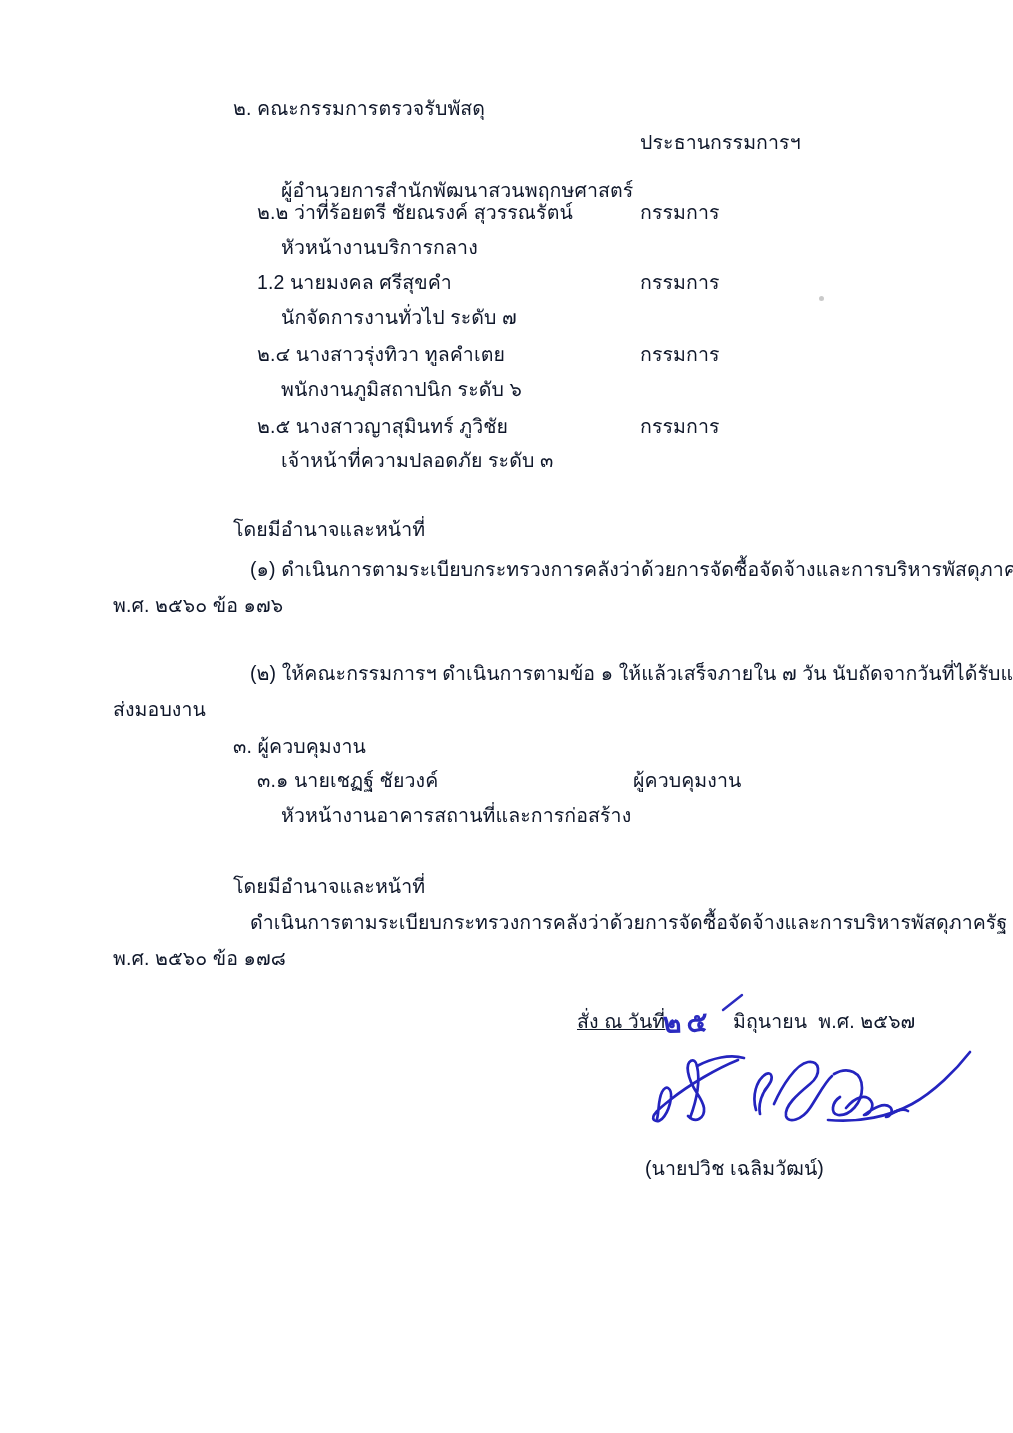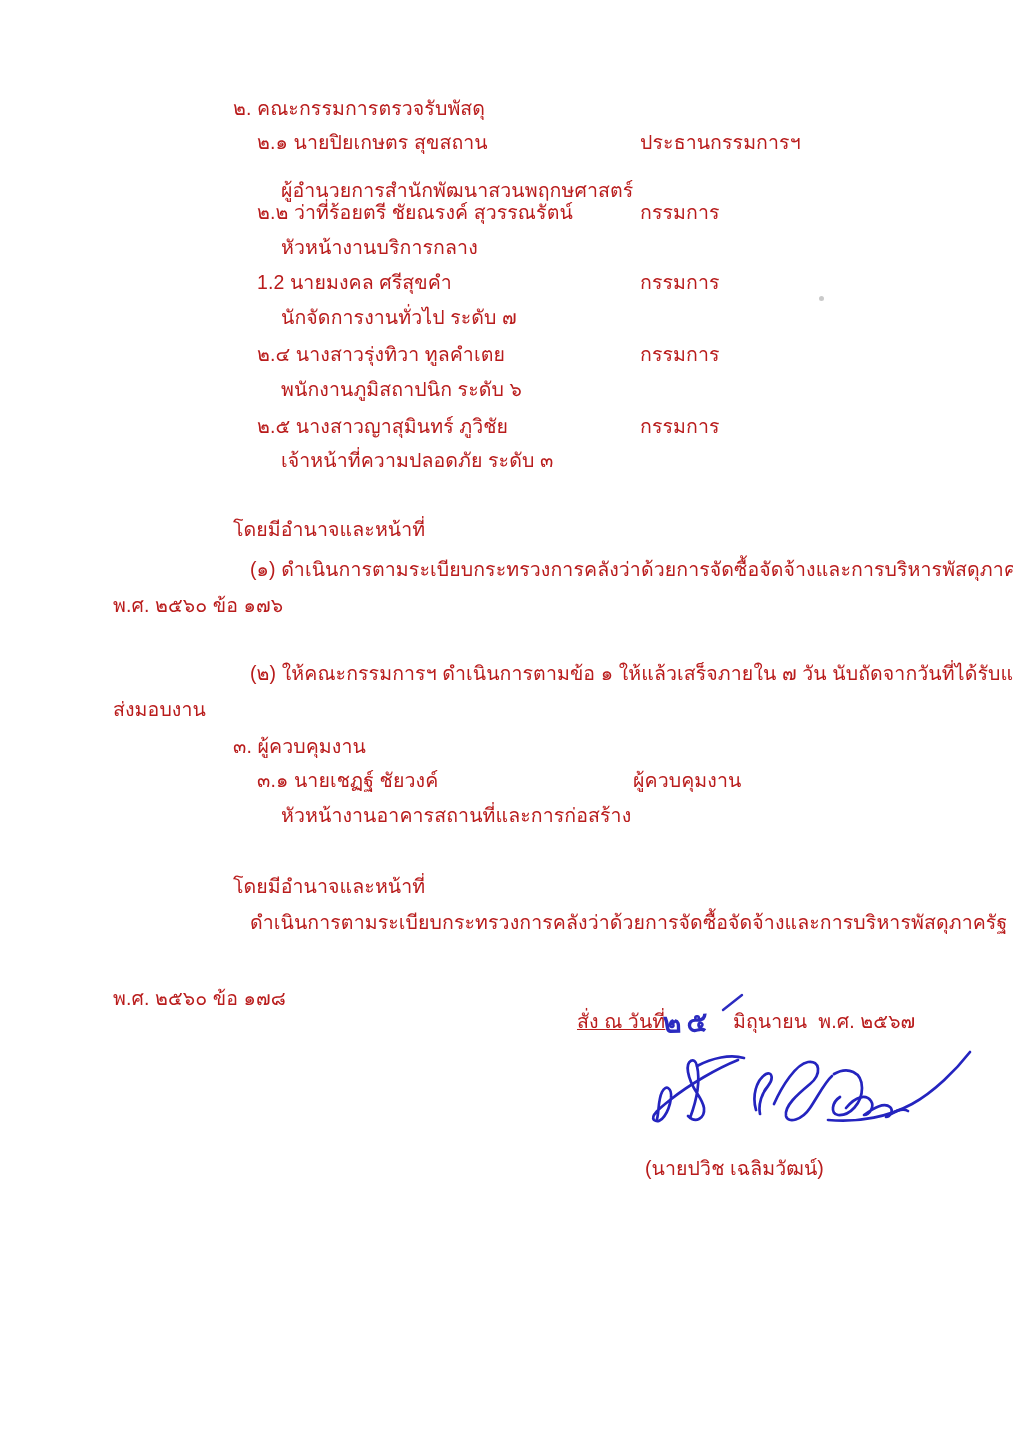--- a/index.html
+++ b/index.html
@@ -10,21 +10,21 @@
     background:#ffffff;
     font-family:"Liberation Sans","DejaVu Sans",sans-serif;
     color:#262626;
     overflow:hidden;
   }
   .line {
     position:absolute;
     white-space:pre;
     font-size:19.5px;
     line-height:1.45;
-    color:#b91c1c;
+    color:#0f172a;
     letter-spacing:0.1px;
   }
   .hand-day {
     position:absolute;
     font-size:28px;
     font-weight:600;
     color:#2b2bc0;
     letter-spacing:5px;
     transform:rotate(-2deg);
     white-space:pre;
@@ -38,21 +38,20 @@
     opacity:0.45;
   }
 </style>
 </head>
 <body>
 
 <div class="page">
 
   <div class="line" style="left:233px; top:94px;">๒. คณะกรรมการตรวจรับพัสดุ</div>
 
-  <div class="line" style="left:257px; top:128px;">๒.๑ นายปิยเกษตร สุขสถาน</div>
   <div class="line" style="left:640px; top:128px;">ประธานกรรมการฯ</div>
   <div class="line" style="left:281px; top:176px;">ผู้อำนวยการสำนักพัฒนาสวนพฤกษศาสตร์</div>
 
   <div class="line" style="left:257px; top:198px;">๒.๒ ว่าที่ร้อยตรี ชัยณรงค์ สุวรรณรัตน์</div>
   <div class="line" style="left:640px; top:198px;">กรรมการ</div>
   <div class="line" style="left:281px; top:233px;">หัวหน้างานบริการกลาง</div>
 
   <div class="line" style="left:257px; top:268px;">1.2 นายมงคล ศรีสุขคำ</div>
   <div class="line" style="left:640px; top:268px;">กรรมการ</div>
   <div class="line" style="left:281px; top:303px;">นักจัดการงานทั่วไป ระดับ ๗</div>
@@ -73,21 +72,21 @@
   <div class="line" style="left:250px; top:659px;">(๒) ให้คณะกรรมการฯ ดำเนินการตามข้อ ๑ ให้แล้วเสร็จภายใน ๗ วัน นับถัดจากวันที่ได้รับแจ้ง</div>
   <div class="line" style="left:113px; top:695px;">ส่งมอบงาน</div>
 
   <div class="line" style="left:233px; top:732px;">๓. ผู้ควบคุมงาน</div>
   <div class="line" style="left:257px; top:766px;">๓.๑ นายเชฏฐ์ ชัยวงค์</div>
   <div class="line" style="left:633px; top:766px;">ผู้ควบคุมงาน</div>
   <div class="line" style="left:281px; top:801px;">หัวหน้างานอาคารสถานที่และการก่อสร้าง</div>
 
   <div class="line" style="left:233px; top:872px;">โดยมีอำนาจและหน้าที่</div>
   <div class="line" style="left:250px; top:908px;">ดำเนินการตามระเบียบกระทรวงการคลังว่าด้วยการจัดซื้อจัดจ้างและการบริหารพัสดุภาครัฐ</div>
-  <div class="line" style="left:113px; top:984px;">พ.ศ. ๒๕๖๐ ข้อ ๑๗๘</div>
+  <div class="line" style="left:113px; top:944px;">พ.ศ. ๒๕๖๐ ข้อ ๑๗๘</div>
 
   <div class="line" style="left:577px; top:1007px;text-decoration:underline;">สั่ง ณ วันที่</div>
   <div class="hand-day" style="left:663px; top:1000px;">๒๕</div>
   <svg class="tick-svg" style="left:721px; top:992px;" width="24" height="20" viewBox="0 0 24 20">
     <path d="M2,18 L21,3" stroke="#2b2bc0" stroke-width="2.4" fill="none" stroke-linecap="round"></path>
   </svg>
   <div class="line" style="left:733px; top:1007px;">มิถุนายน  พ.ศ. ๒๕๖๗</div>
 
   <svg class="sig-svg" style="left:638px; top:1046px;" width="334" height="84" viewBox="0 0 334 84" fill="none" stroke="#2424bf" stroke-width="2.7" stroke-linecap="round" stroke-linejoin="round">
     <path d="M100,14 C80,22 52,38 32,54 C22,62 12,70 16,74 C23,79 31,66 33,52 C34,42 28,38 24,46 C20,54 21,66 19,73"></path>

